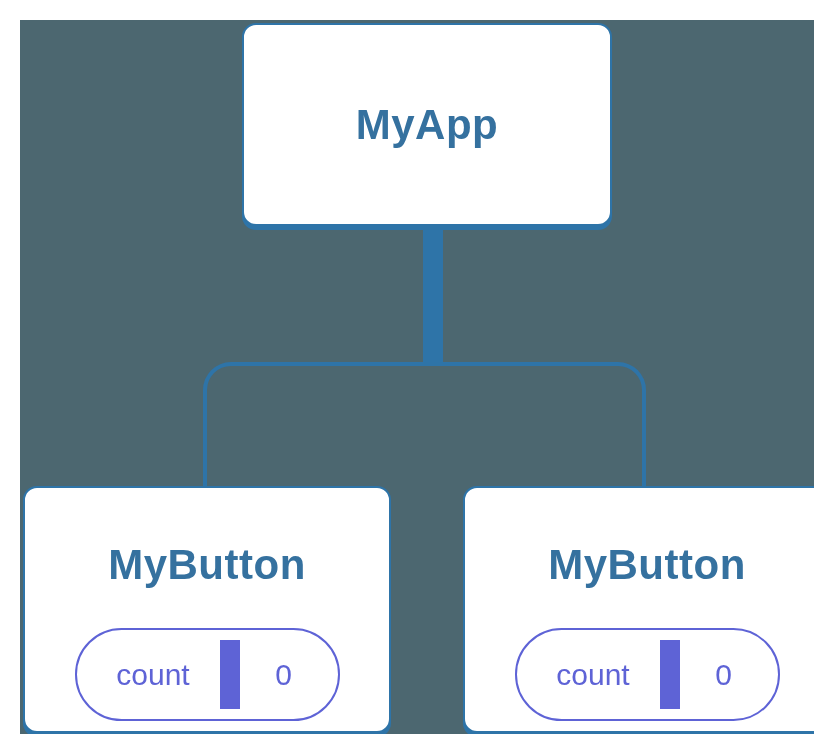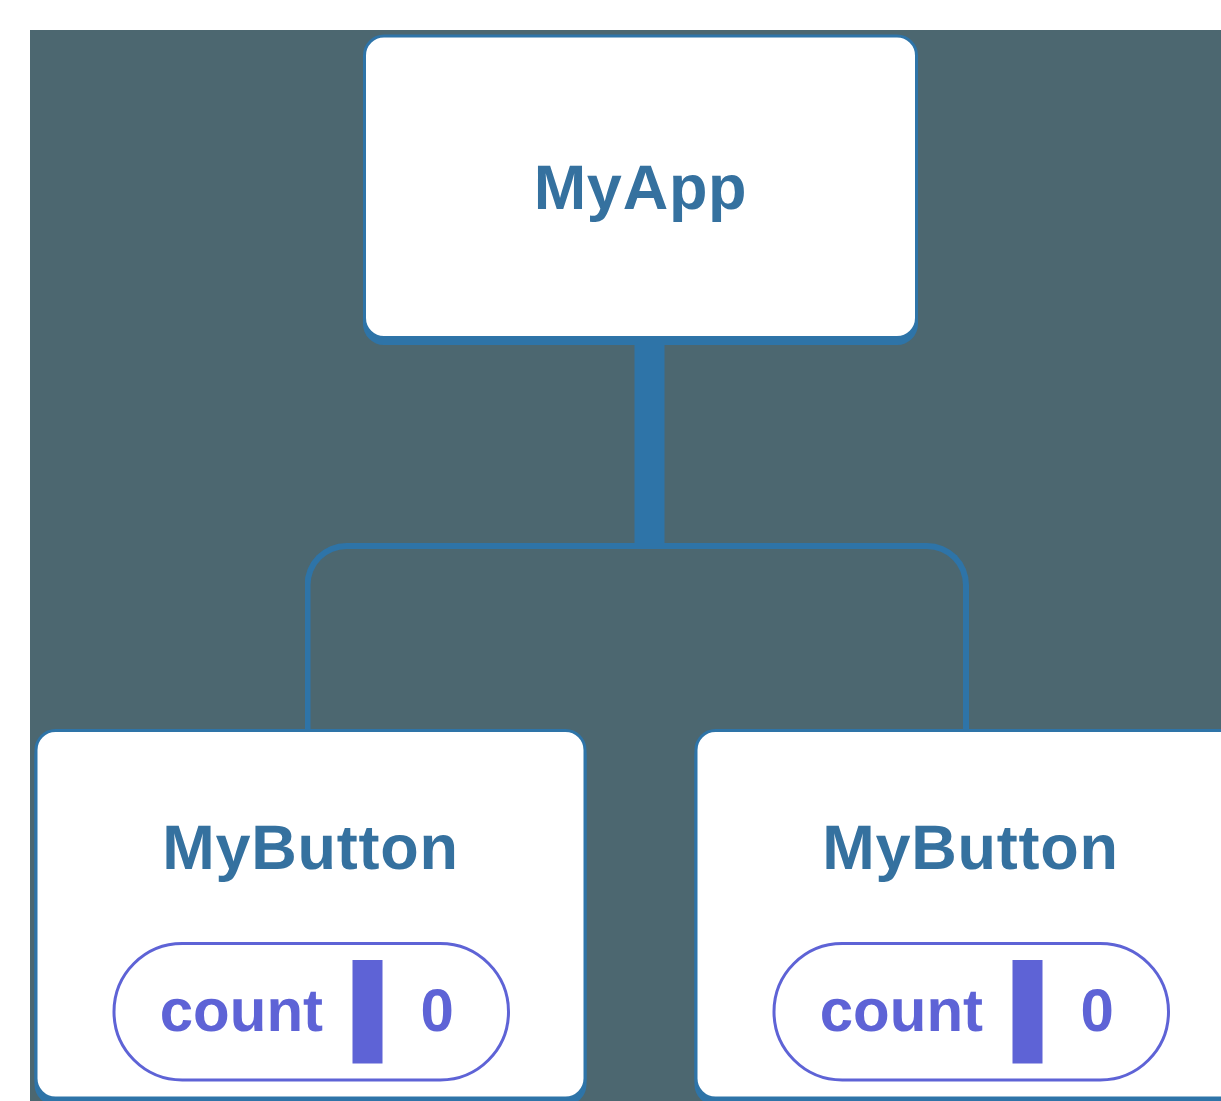--- a/index.html
+++ b/index.html
@@ -90,22 +90,22 @@
     width: 2px;
     background: var(--indigo);
   }
   .pill-value-cell {
     width: 88px;
     display: flex;
     align-items: center;
     justify-content: center;
   }
   .pill-text {
-    font-size: 40px;
-    font-weight: 700;
+    font-size: 30px;
+    font-weight: 400;
     color: var(--indigo);
   }
 </style>
 </head>
 <body>
 
 <div class="canvas">
 
   <div class="node root-node">
     <span class="node-label">MyApp</span>

